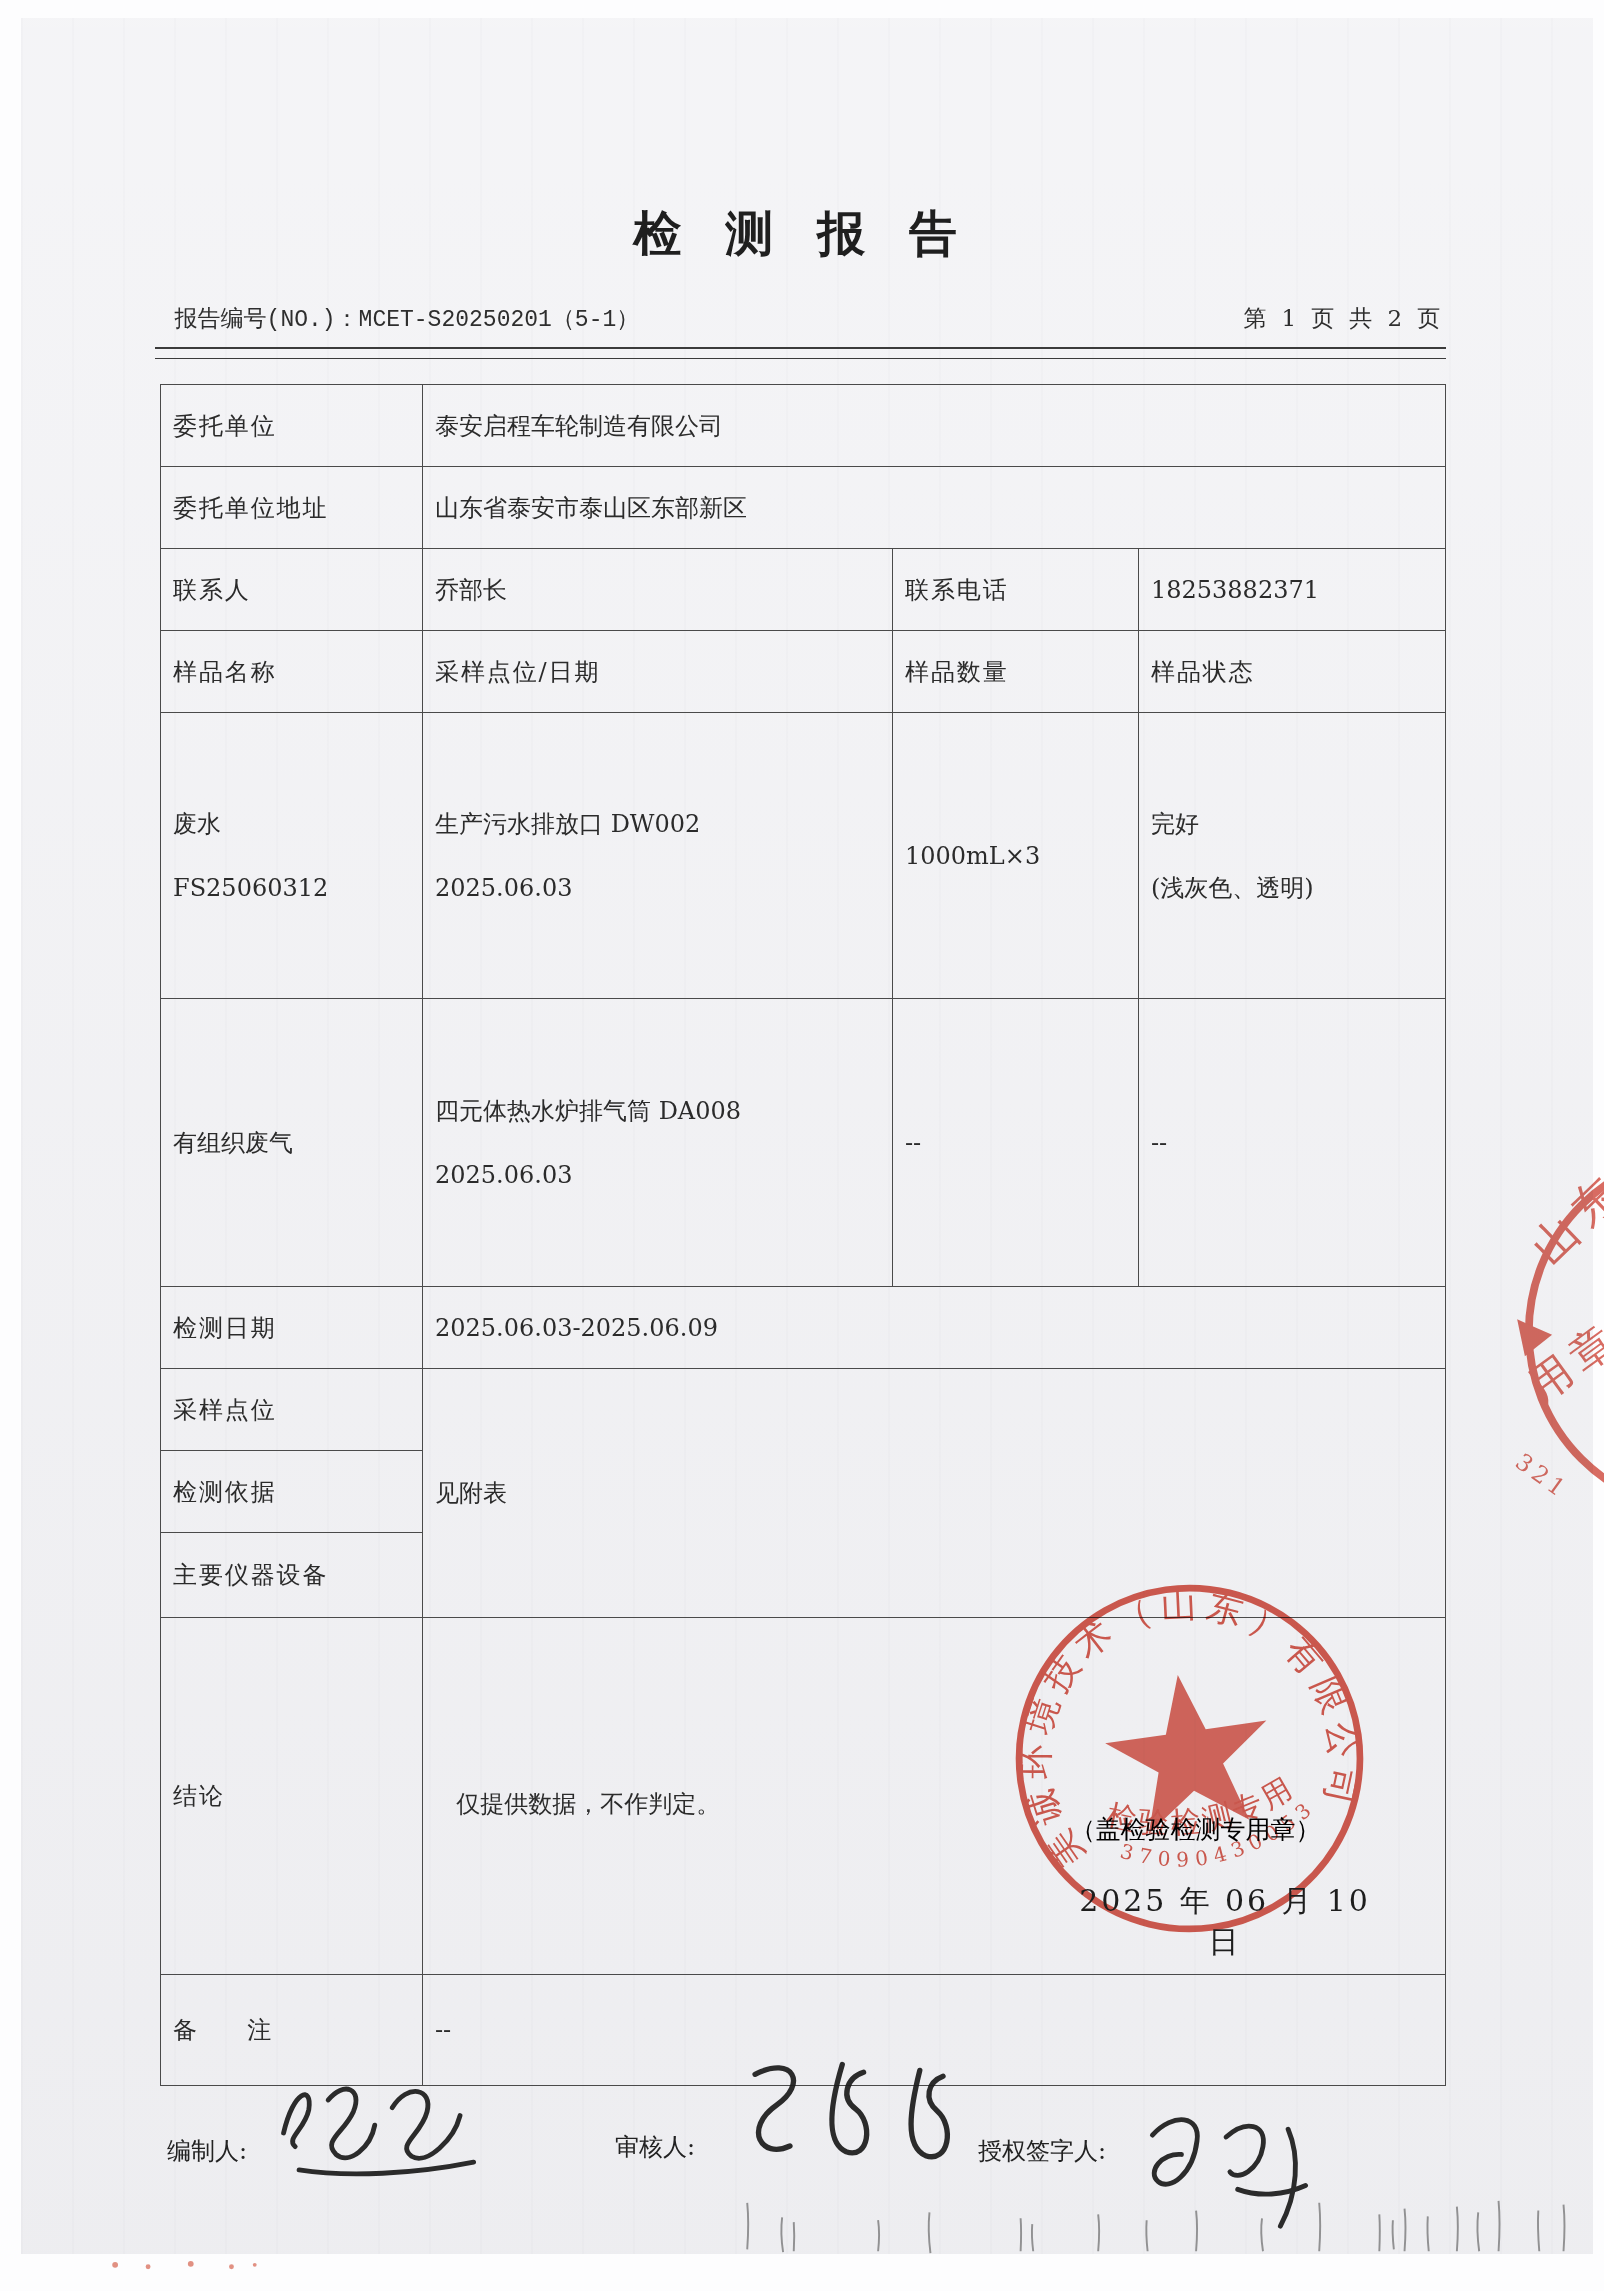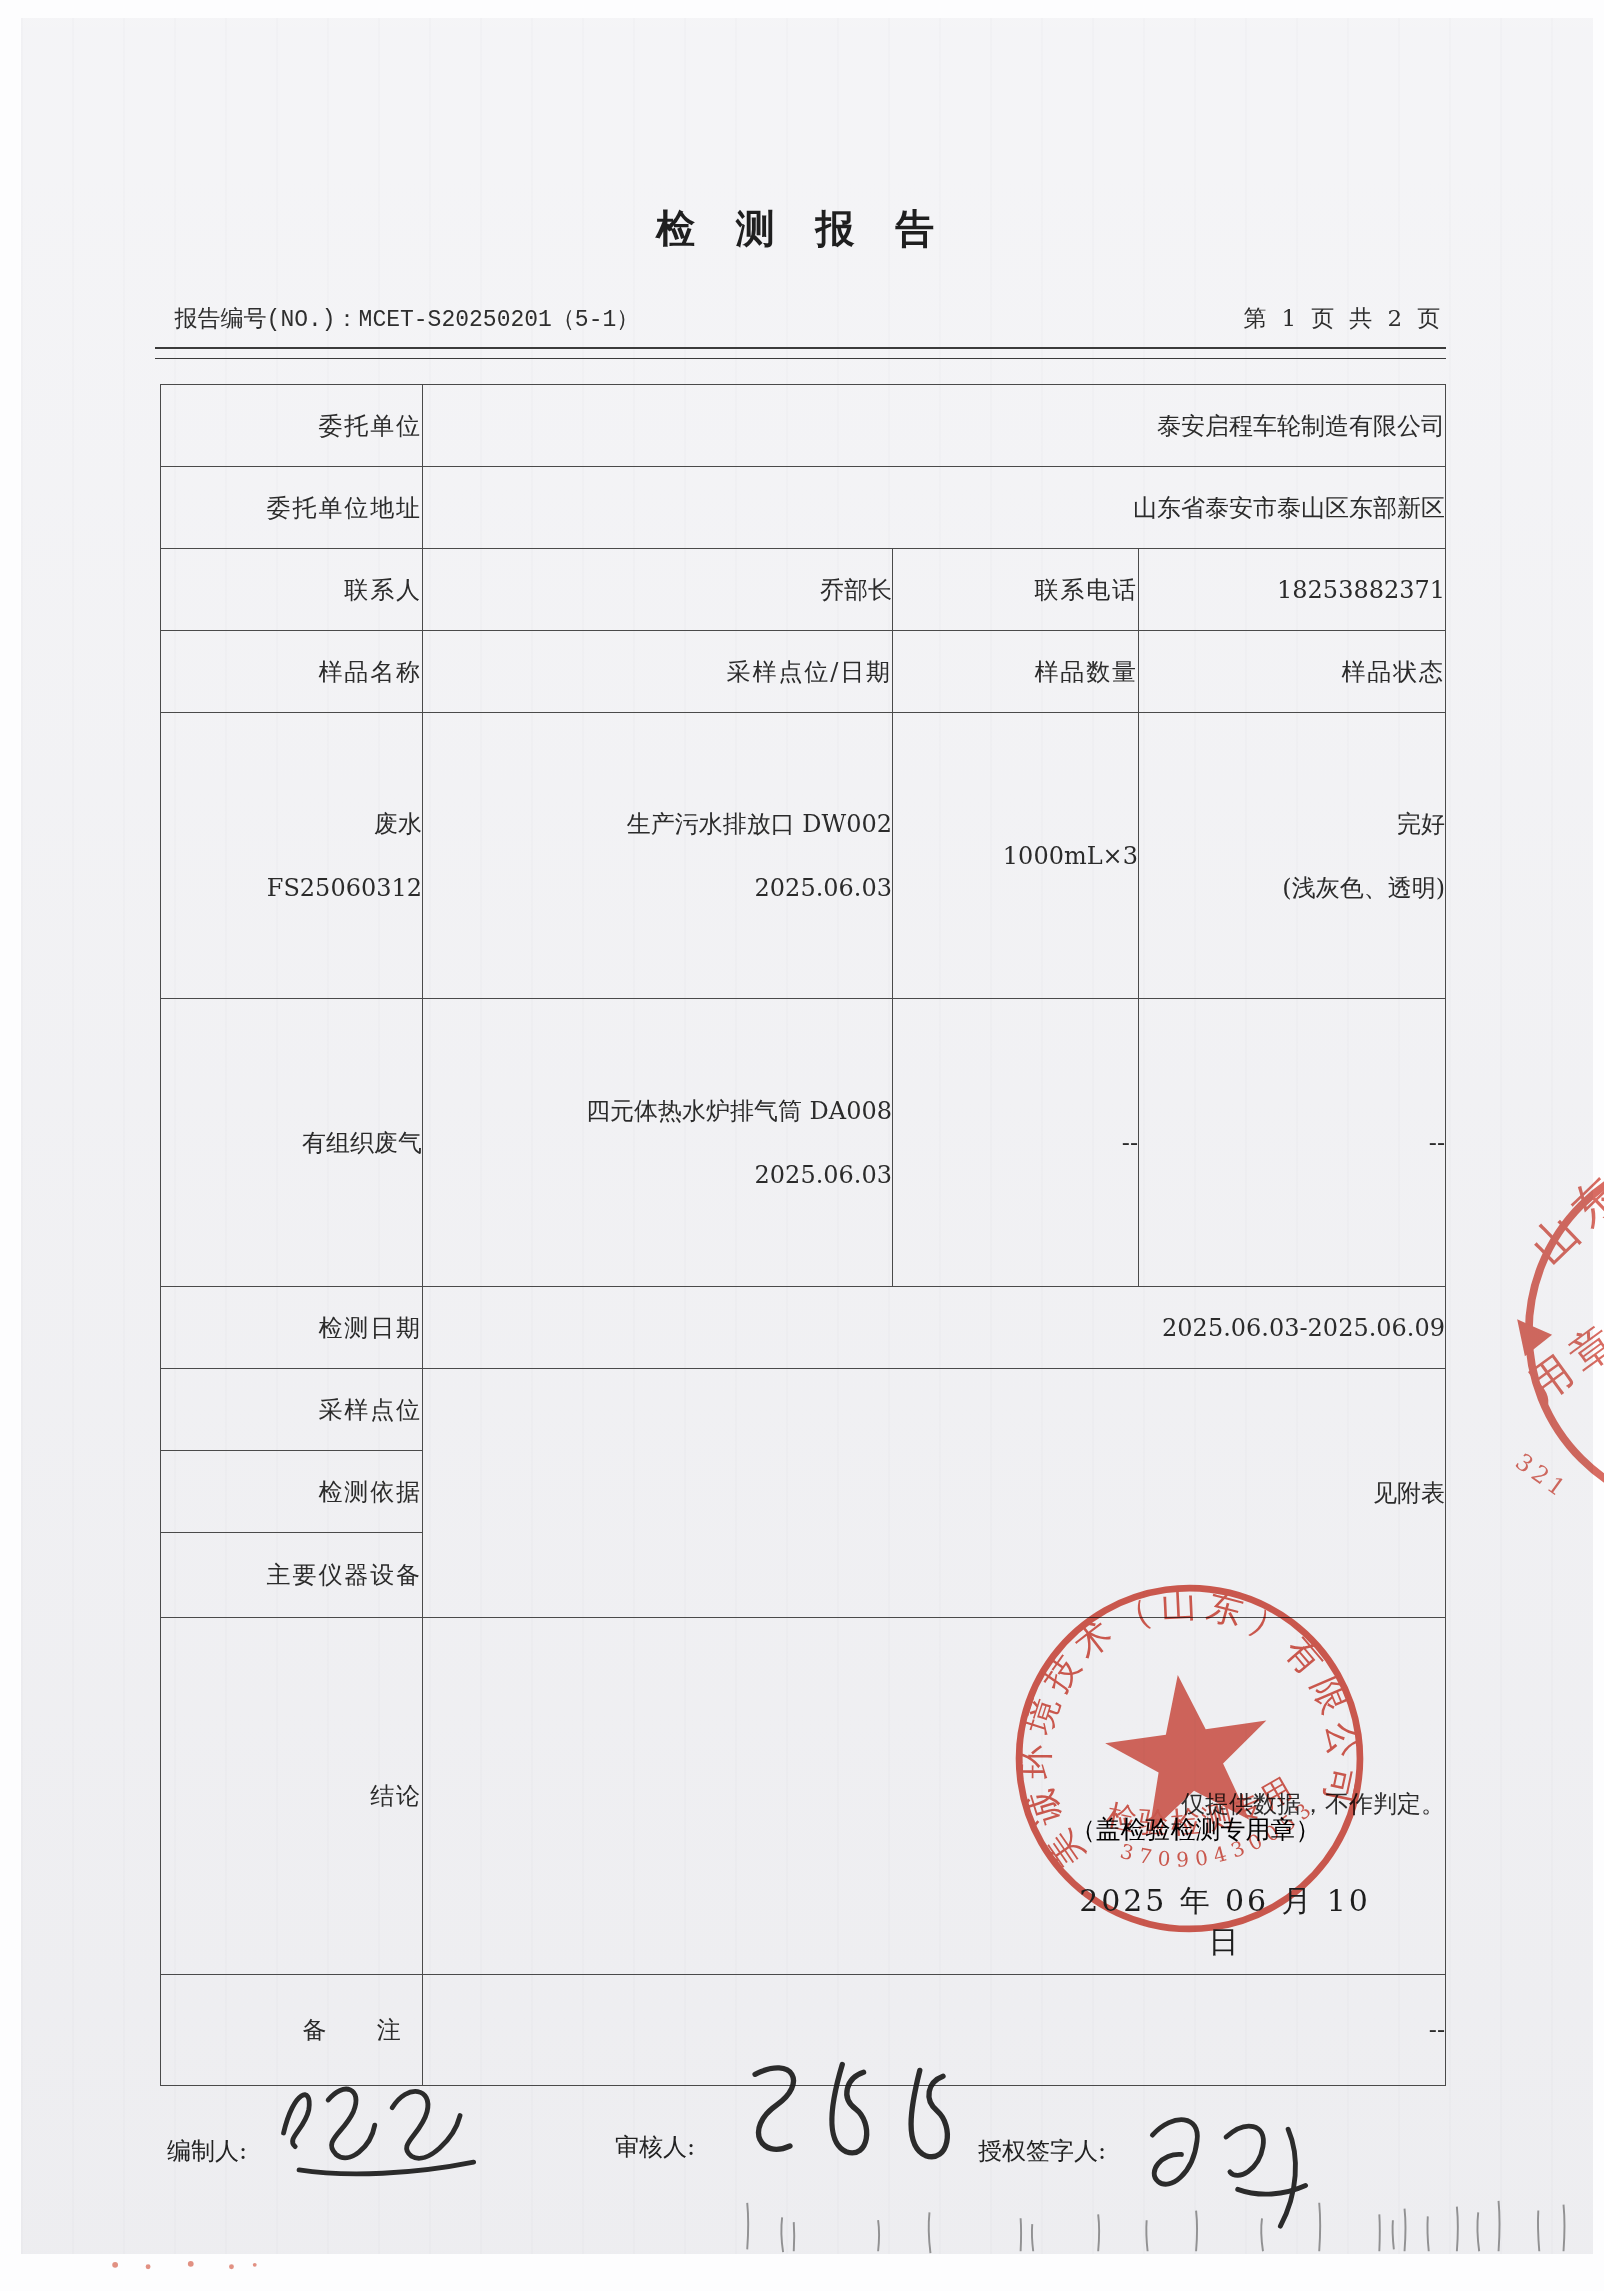--- a/index.html
+++ b/index.html
@@ -11,38 +11,38 @@
   }
   #paper{
     position:absolute;left:21.3px;top:17.5px;right:10.7px;bottom:37px;
     background:#f1f1f4;
     background-image:
       repeating-linear-gradient(90deg, rgba(120,120,135,0.025) 0 1.9px, rgba(0,0,0,0) 1.9px 51px),
       linear-gradient(180deg, rgba(255,255,255,0.25), rgba(0,0,0,0.015));
   }
   .t-title{
     position:absolute;left:0;top:202px;width:1604px;text-align:center;
-    font-size:39px;font-weight:bold;letter-spacing:13.6px;color:#1f1f1f;
+    font-size:48px;font-weight:bold;letter-spacing:13.6px;color:#1f1f1f;
   }
   .rep-line{position:absolute;left:160px;top:303px;width:1286px;font-size:23px;}
   .rep-left{position:absolute;left:14.6px;top:0;white-space:nowrap;font-family:Liberation Mono, monospace;}
   .rep-right{position:absolute;right:1.9px;top:0;white-space:nowrap;letter-spacing:3.9px;}
   .hrule{
     position:absolute;left:155px;top:347px;width:1291px;height:8.7px;
     border-top:2.9px solid #3b3b3b;border-bottom:1.9px solid #3b3b3b;
   }
   table.grid{
     position:absolute;left:160px;top:384px;width:1285px;
     border-collapse:collapse;table-layout:fixed;
     font-size:24px;color:#2b2b2b;
   }
   table.grid td{
     border:1.9px solid #4a4a4a;
-    text-align:right;vertical-align:middle;
-    padding:0;overflow:visible;
+    text-align:left;vertical-align:middle;
+    padding:12px;overflow:visible;
   }
   td.db{border-bottom:3.9px double #454545;}
   td.topcell{vertical-align:top;text-align:left;}
   .two-line div{line-height:64px;}
   .lab{letter-spacing:1.9px;}
   .remark-lab{letter-spacing:21.3px;}
   .concl-text{display:inline-block;padding:15.5px 0 0 21.3px;font-size:24px;}
   
   .sig-label{position:absolute;font-size:24px;white-space:nowrap;color:#222;}
   .sig-svg{position:absolute;}

